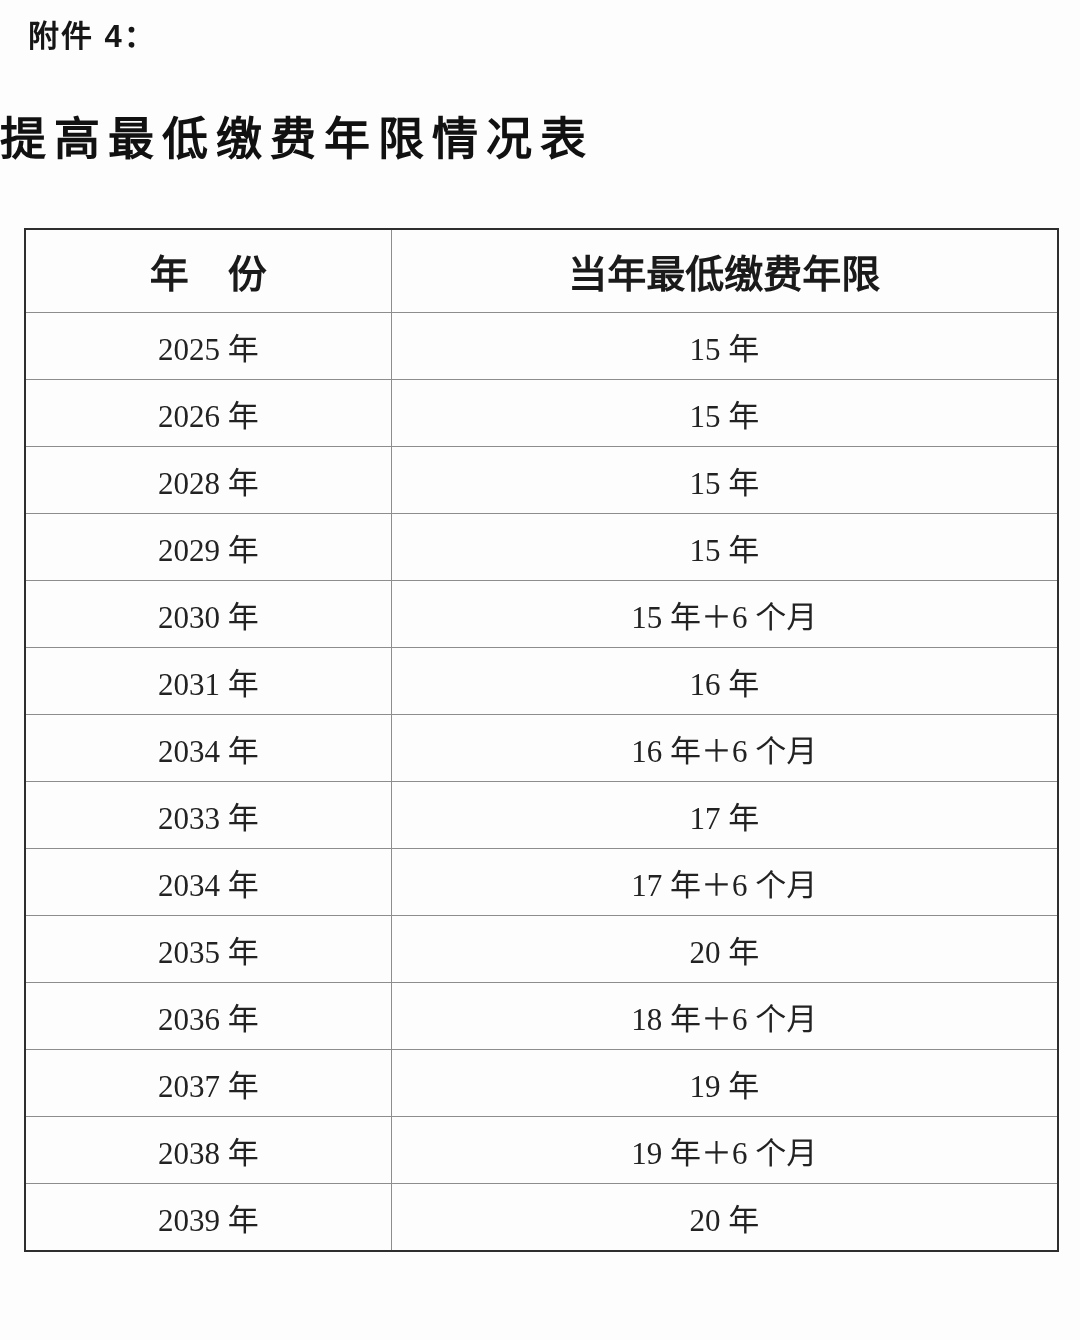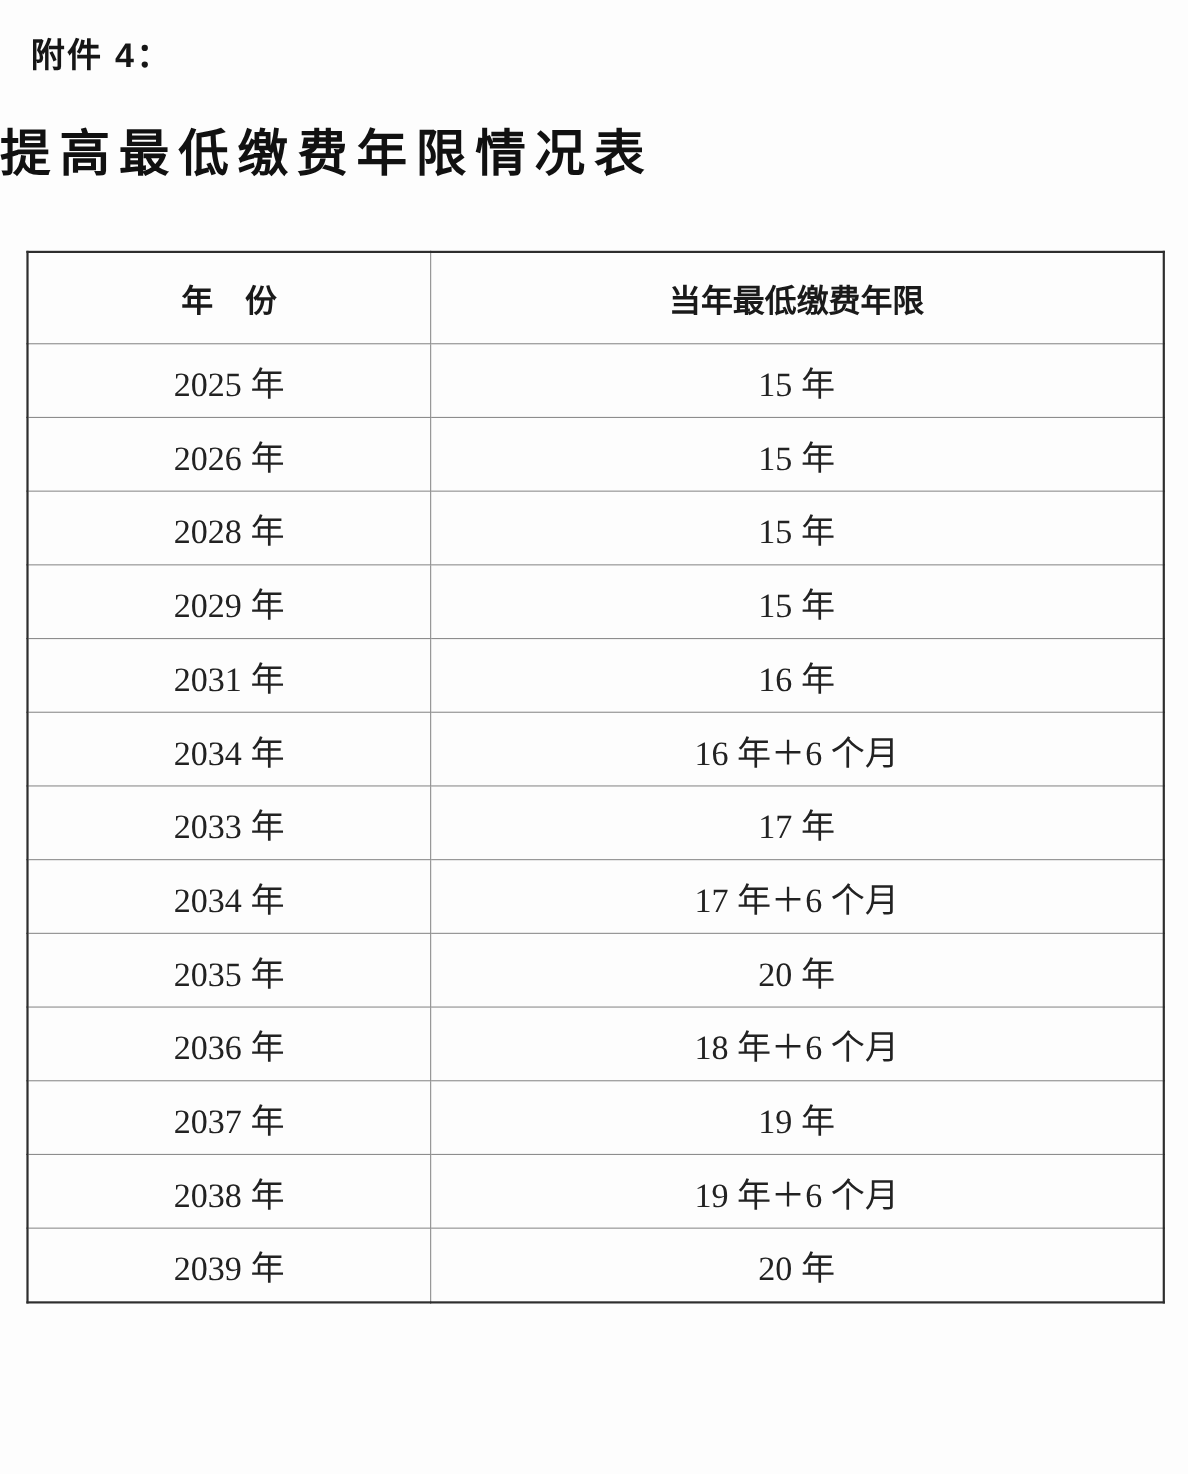--- a/index.html
+++ b/index.html
@@ -12,21 +12,21 @@
   .page {
     position: relative;
     width: 1080px;
     height: 1340px;
     background: #fdfdfd;
     overflow: hidden;
   }
   .attachment-label {
     position: absolute;
     left: 28px;
-    top: 25px;
+    top: 11px;
     font-family: "Liberation Sans", sans-serif;
     font-weight: 700;
     font-size: 31px;
     letter-spacing: 2px;
     color: #161616;
   }
   .doc-title {
     position: absolute;
     left: 0;
     top: 102px;
@@ -54,21 +54,21 @@
   table.data-table td {
     border: 1px solid #8d8d8d;
     text-align: center;
     vertical-align: middle;
     padding: 0;
   }
   table.data-table th {
     height: 82px;
     font-family: "Liberation Sans", sans-serif;
     font-weight: 600;
-    font-size: 29px;
+    font-size: 39px;
     color: #1a1a1a;
   }
   table.data-table td {
     height: 66px;
     font-family: "Liberation Serif", serif;
     font-weight: 400;
     font-size: 31px;
     color: #222222;
     margin-top: 24px;
   }
@@ -104,20 +104,24 @@
       </tr>
       <tr>
         <td>2028 年</td>
         <td>15 年</td>
       </tr>
       <tr>
         <td>2029 年</td>
         <td>15 年</td>
       </tr>
       <tr>
+        <td>2030 年</td>
+        <td>15 年＋6 个月</td>
+      </tr>
+      <tr>
         <td>2031 年</td>
         <td>16 年</td>
       </tr>
       <tr>
         <td>2034 年</td>
         <td>16 年＋6 个月</td>
       </tr>
       <tr>
         <td>2033 年</td>
         <td>17 年</td>

